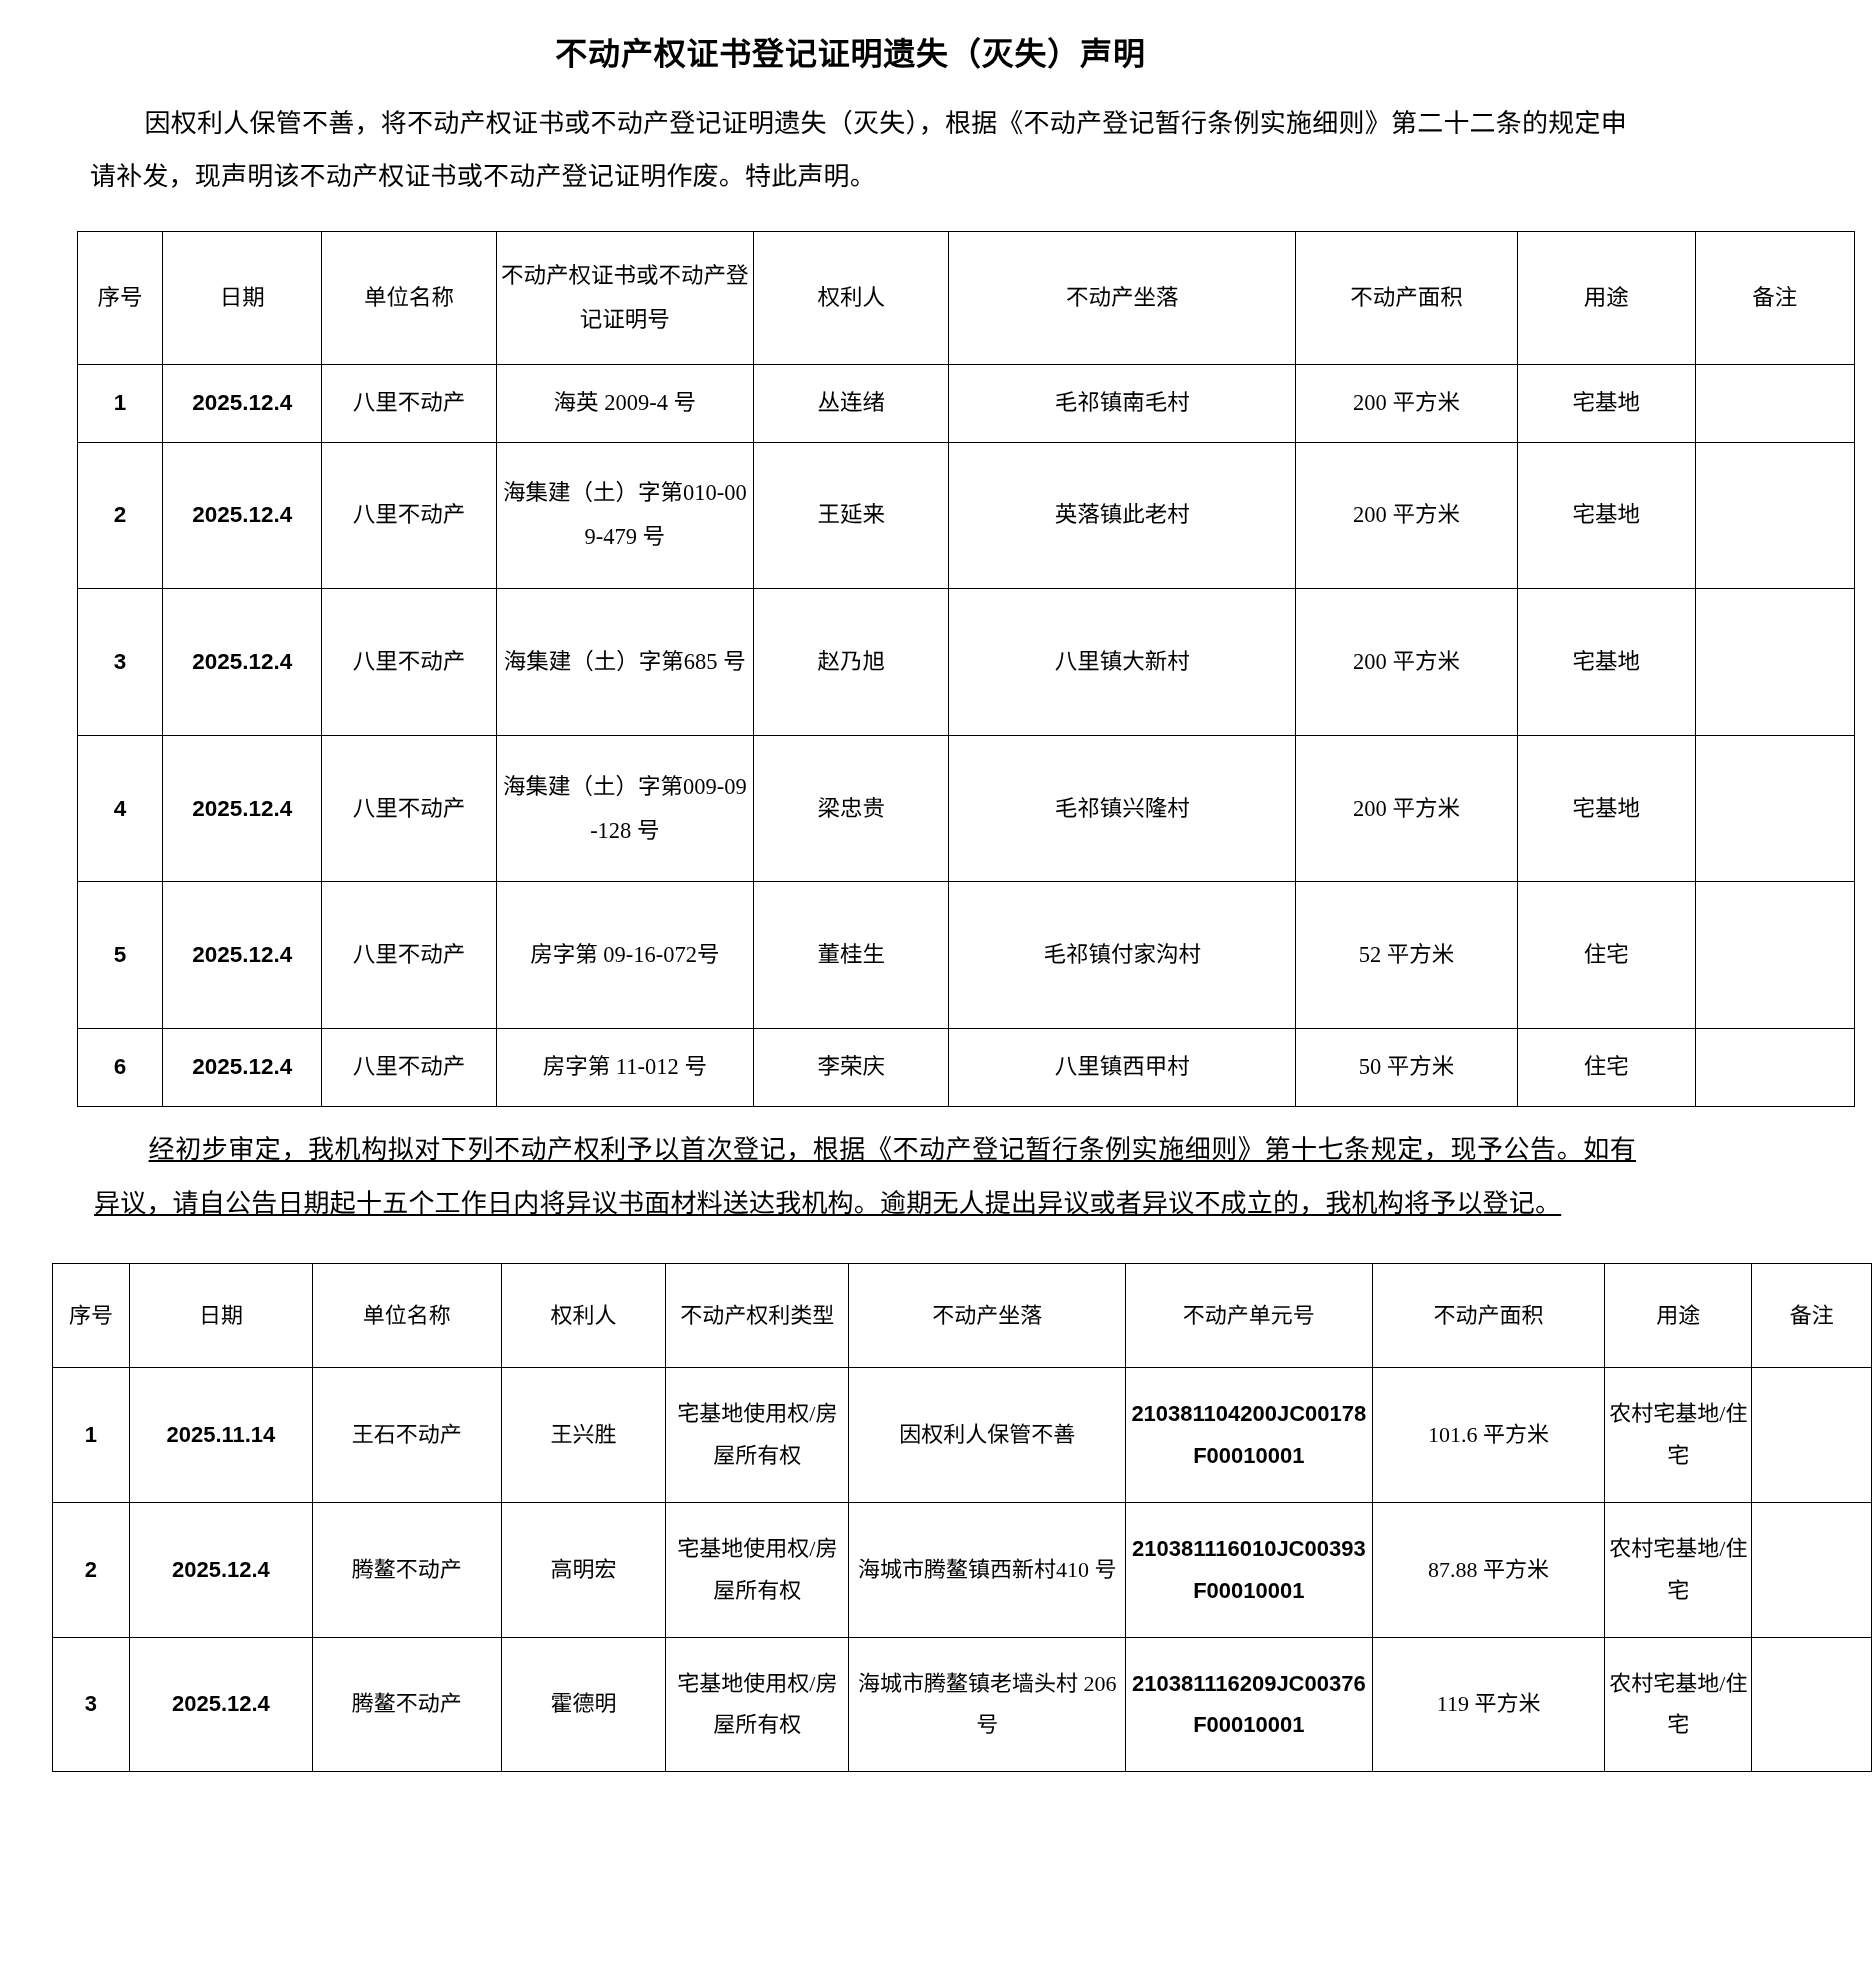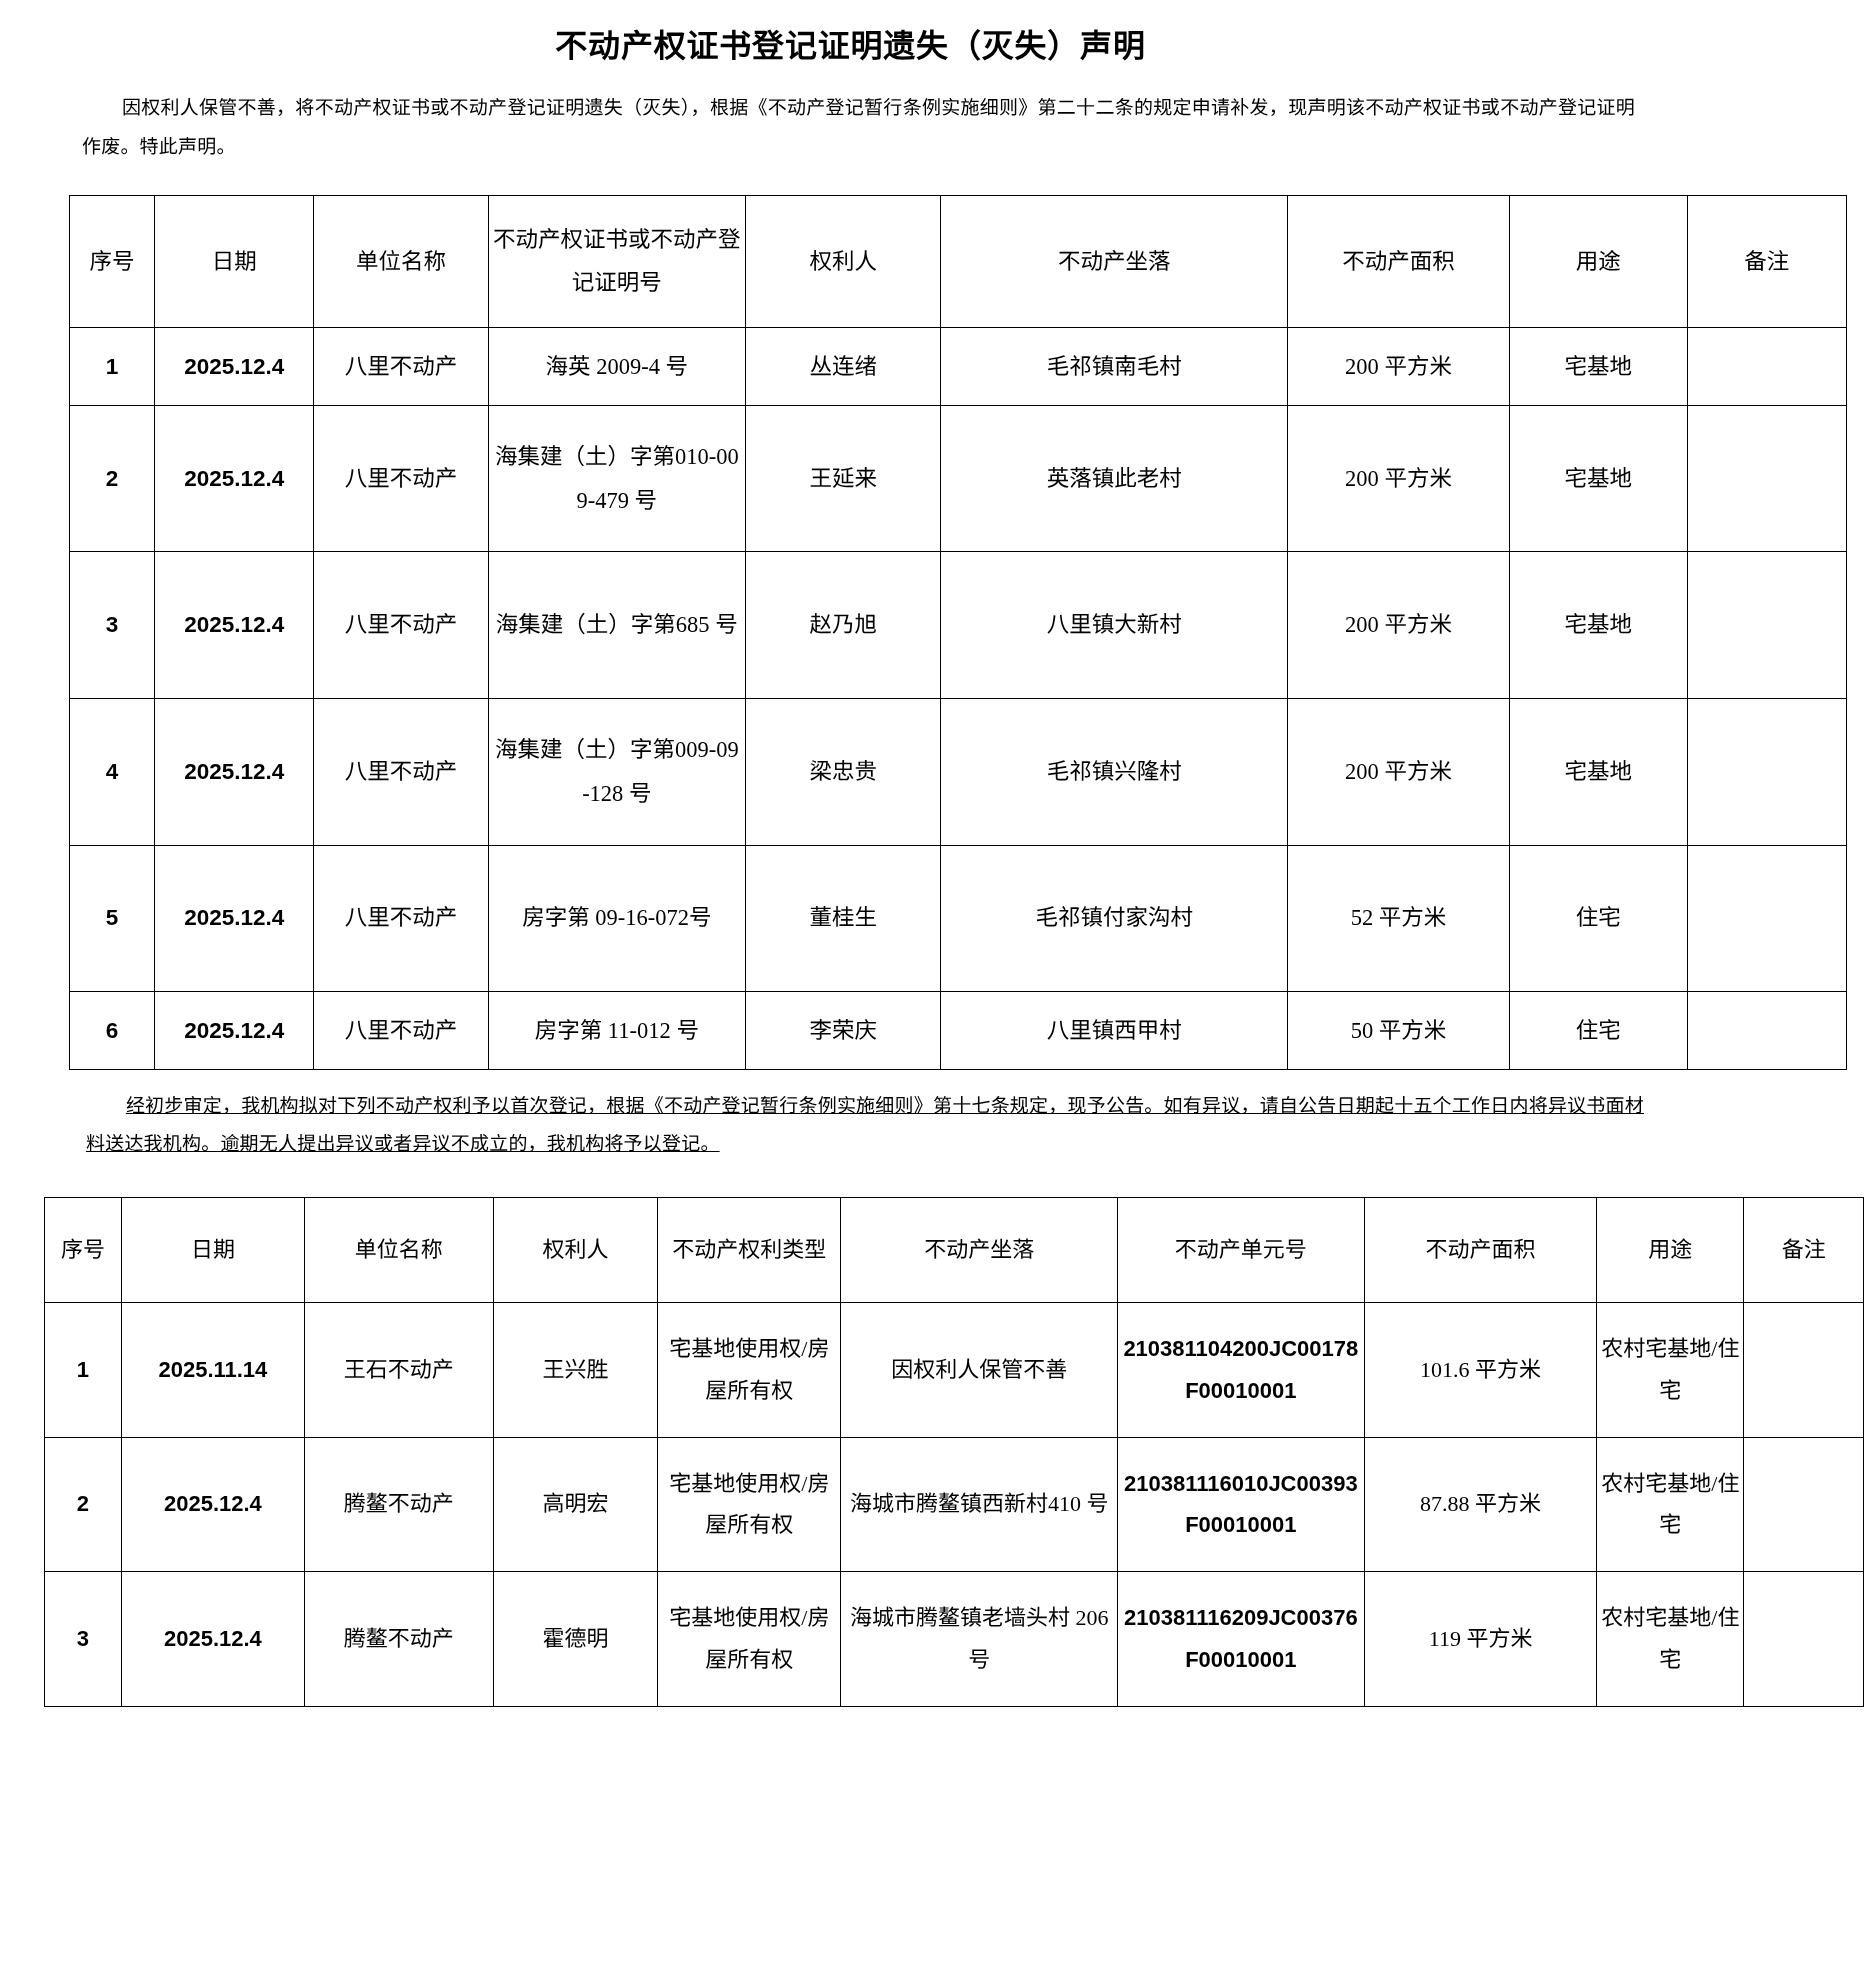--- a/index.html
+++ b/index.html
@@ -11,21 +11,21 @@
   body {
     width: 1874px;
     font-family: "Liberation Serif", "DejaVu Serif", serif;
     color: #000000;
     -webkit-font-smoothing: antialiased;
   }
   .page {
     width: 1701px;
     min-height: 1985px;
     box-sizing: border-box;
-    padding: 9px;
+    padding: 17px;
     background: #ffffff;
     position: relative;
   }
 
   
   .doc-title {
     text-align: center;
     font-size: 32px;
     font-weight: bold;
     letter-spacing: 0.8px;
@@ -40,21 +40,21 @@
     font-weight: normal;
     letter-spacing: 1.7px;
     margin: 0;
     padding: 28px 0 0 0;
     line-height: 1.5;
     font-family: "Liberation Serif", "DejaVu Serif", serif;
   }
 
   
   .para {
-    font-size: 19px;
+    font-size: 26px;
     line-height: 2.05;
     text-align: justify;
     text-align-last: left;
     text-indent: 2.1em;
     margin: 18.4px 57px 0 73px;
     letter-spacing: 0.2px;
   }
   .para-2 {
     margin: 16.7px 48px 0 77px;
     text-decoration: underline;

